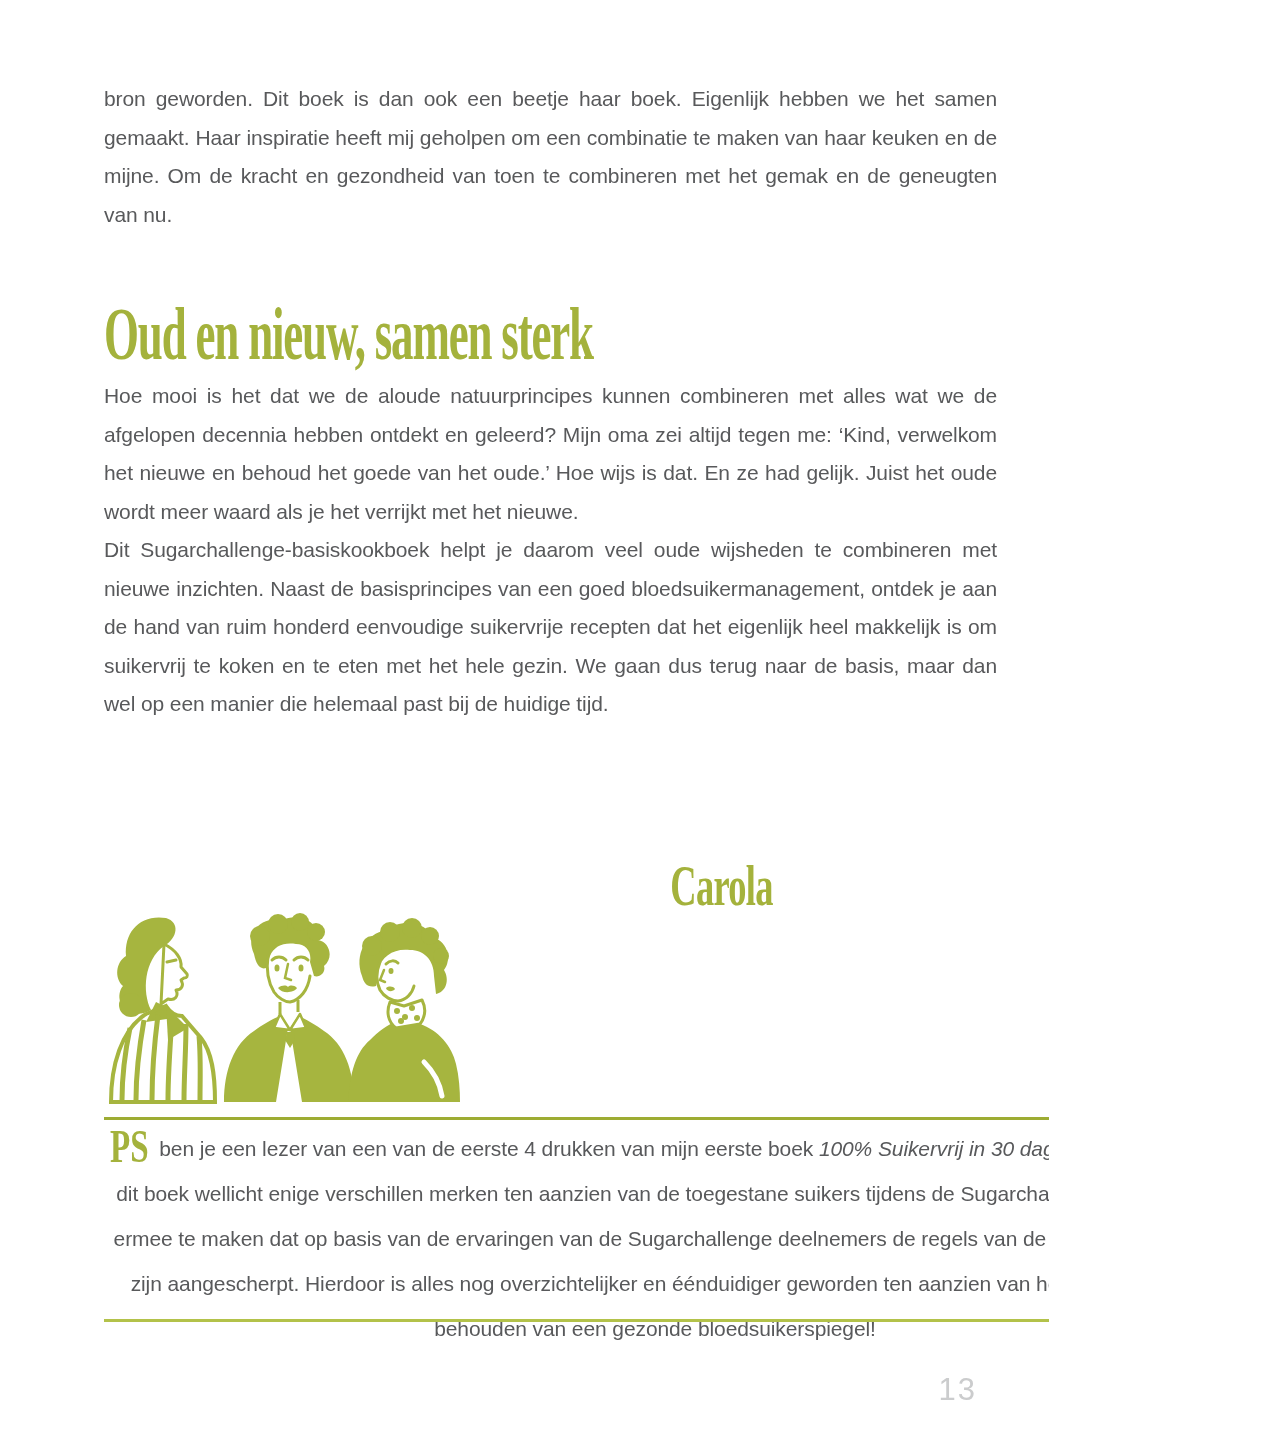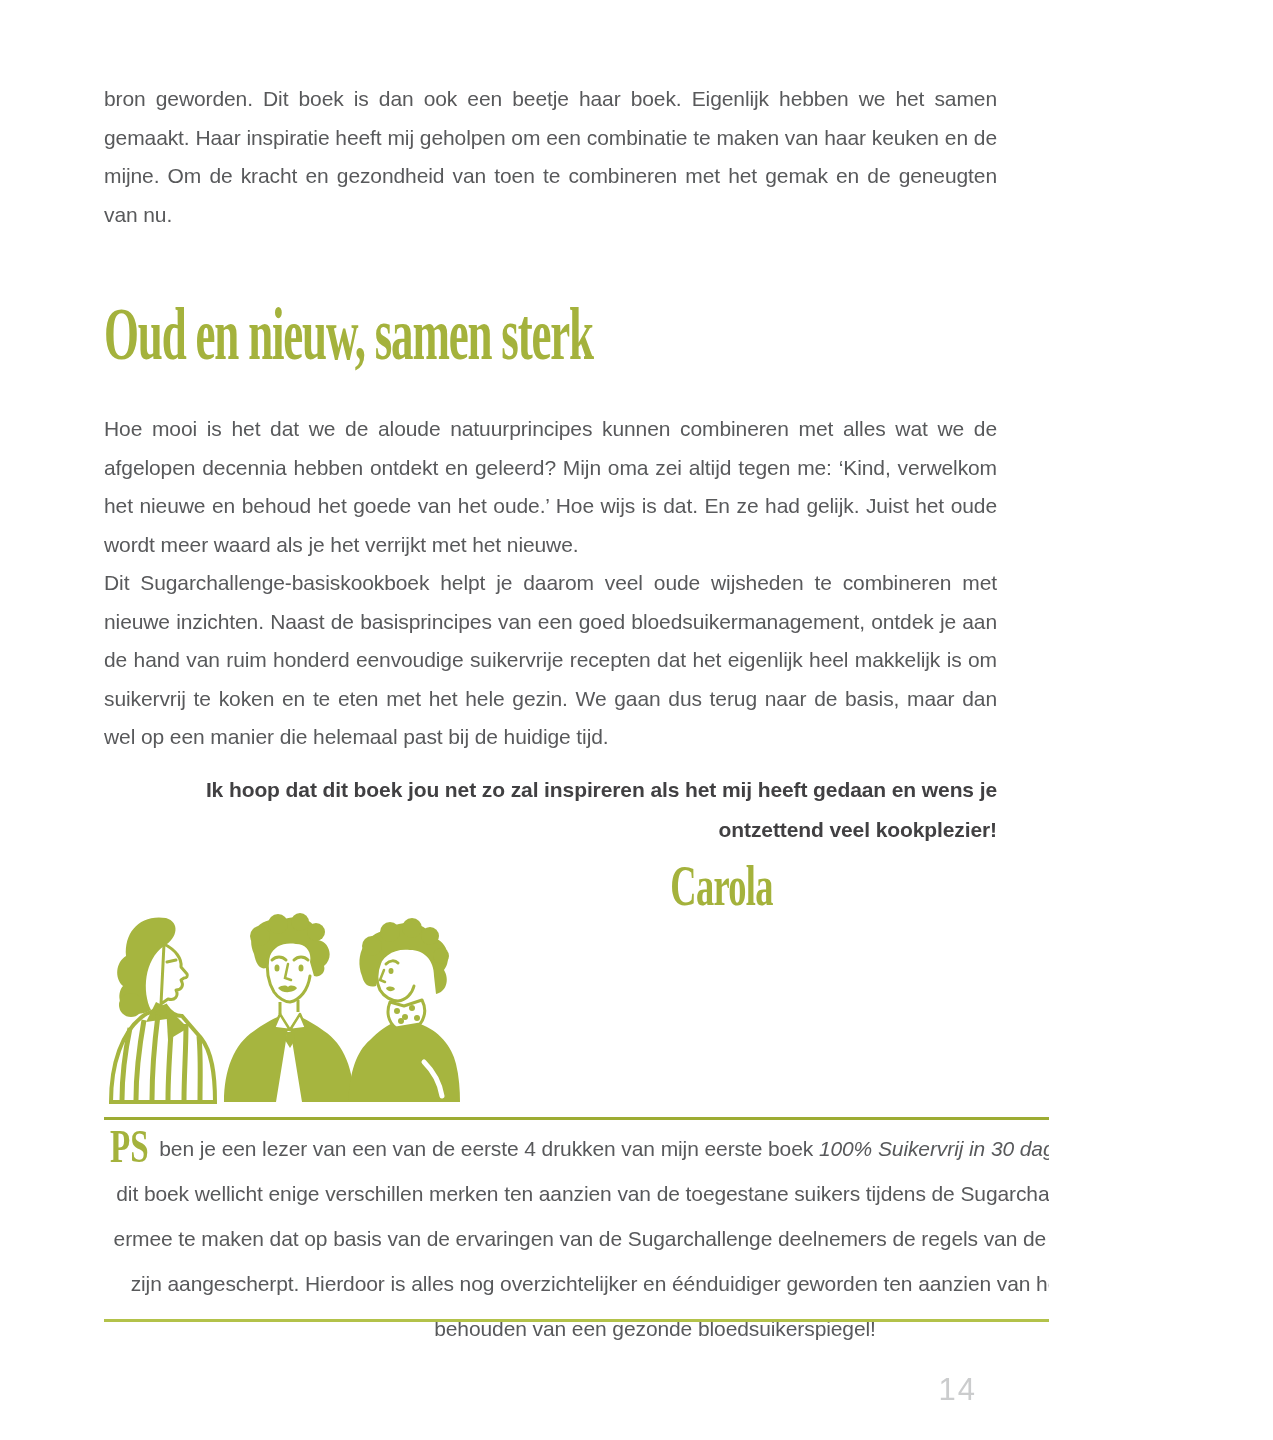--- a/index.html
+++ b/index.html
@@ -32,21 +32,21 @@
     font-size: 75px;
     line-height: 1;
     color: #a4b23c;
     letter-spacing: -2px;
     white-space: nowrap;
     transform: scaleX(0.6);
     transform-origin: left center;
   }
   .main-block {
     position: absolute;
-    left: 104px; top: 410px;
+    left: 104px; top: 377px;
     width: 893px;
   }
   .main-block p { margin: 0; }
   .closing-wish {
     position: absolute;
     left: 104px; top: 770px;
     width: 893px;
     font-size: 21px;
     font-weight: 700;
     line-height: 40px;
@@ -119,21 +119,20 @@
 
   <p class="body-text intro-para">bron geworden. Dit boek is dan ook een beetje haar boek. Eigenlijk hebben we het samen gemaakt. Haar inspiratie heeft mij geholpen om een combinatie te maken van haar keuken en de mijne. Om de kracht en gezondheid van toen te combineren met het gemak en de geneugten van nu.</p>
 
   <h1 class="section-heading">Oud en nieuw, samen sterk</h1>
 
   <div class="main-block">
     <p class="body-text">Hoe mooi is het dat we de aloude natuurprincipes kunnen combineren met alles wat we de afgelopen decennia hebben ontdekt en geleerd? Mijn oma zei altijd tegen me: ‘Kind, verwelkom het nieuwe en behoud het goede van het oude.’ Hoe wijs is dat. En ze had gelijk. Juist het oude wordt meer waard als je het verrijkt met het nieuwe.</p>
     <p class="body-text">Dit Sugarchallenge-basiskookboek helpt je daarom veel oude wijsheden te combineren met nieuwe inzichten. Naast de basisprincipes van een goed bloedsuikermanagement, ontdek je aan de hand van ruim honderd eenvoudige suikervrije recepten dat het eigenlijk heel makkelijk is om suikervrij te koken en te eten met het hele gezin. We gaan dus terug naar de basis, maar dan wel op een manier die helemaal past bij de huidige tijd.</p>
   </div>
 
-  <p class="closing-wish">Ik hoop dat dit boek jou net zo zal inspireren als het mij heeft gedaan en wens je ontzettend veel kookplezier!</p>
 
   <div class="signature">Carola</div>
 
   <div class="illustration">
     <svg width="356" height="192" viewBox="0 0 356 192" xmlns="http://www.w3.org/2000/svg">
 
       <g fill="#a6b53f" stroke="none">
         <path d="M62,6 C36,2 20,20 22,44 C12,50 10,66 19,74 C12,82 15,98 29,101 C34,103 42,101 47,98 C38,80 40,48 60,34 C74,26 76,10 62,6 Z"></path>
         <circle cx="27" cy="93" r="12"></circle>
         <path d="M60,32 C72,38 78,47 77,55 L83,62 C84,64 83,66 80,66 L77,68 C80,73 78,78 72,78 C75,84 71,89 64,87 L57,92 Z" fill="none" stroke="#a6b53f" stroke-width="3" stroke-linecap="round" stroke-linejoin="round"></path>
@@ -193,15 +192,15 @@
       </g>
     </svg>
   </div>
 
   <div class="rule rule-top"></div>
 
   <p class="ps-block"><span class="ps-label">PS</span><span> ben je een lezer van een van de eerste 4 drukken van mijn eerste boek </span><span class="ps-italic">100% Suikervrij in 30 dagen</span><span>, dan zul je in dit boek wellicht enige verschillen merken ten aanzien van de toegestane suikers tijdens de Sugarchallenge. Dit heeft ermee te maken dat op basis van de ervaringen van de Sugarchallenge deelnemers de regels van de Sugarchallenge zijn aangescherpt. Hierdoor is alles nog overzichtelijker en éénduidiger geworden ten aanzien van het bereiken en behouden van een gezonde bloedsuikerspiegel!</span></p>
 
   <div class="rule rule-bottom"></div>
 
-  <div class="page-number">14</div>
+  <div class="page-number">13</div>
 
 </div>
 
 </body></html>

